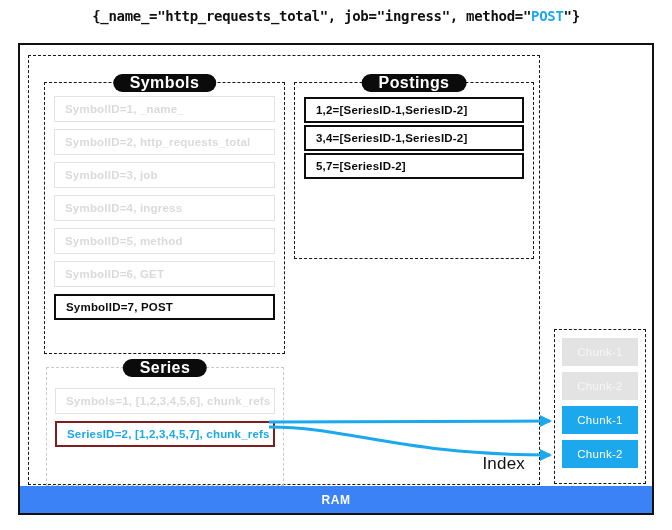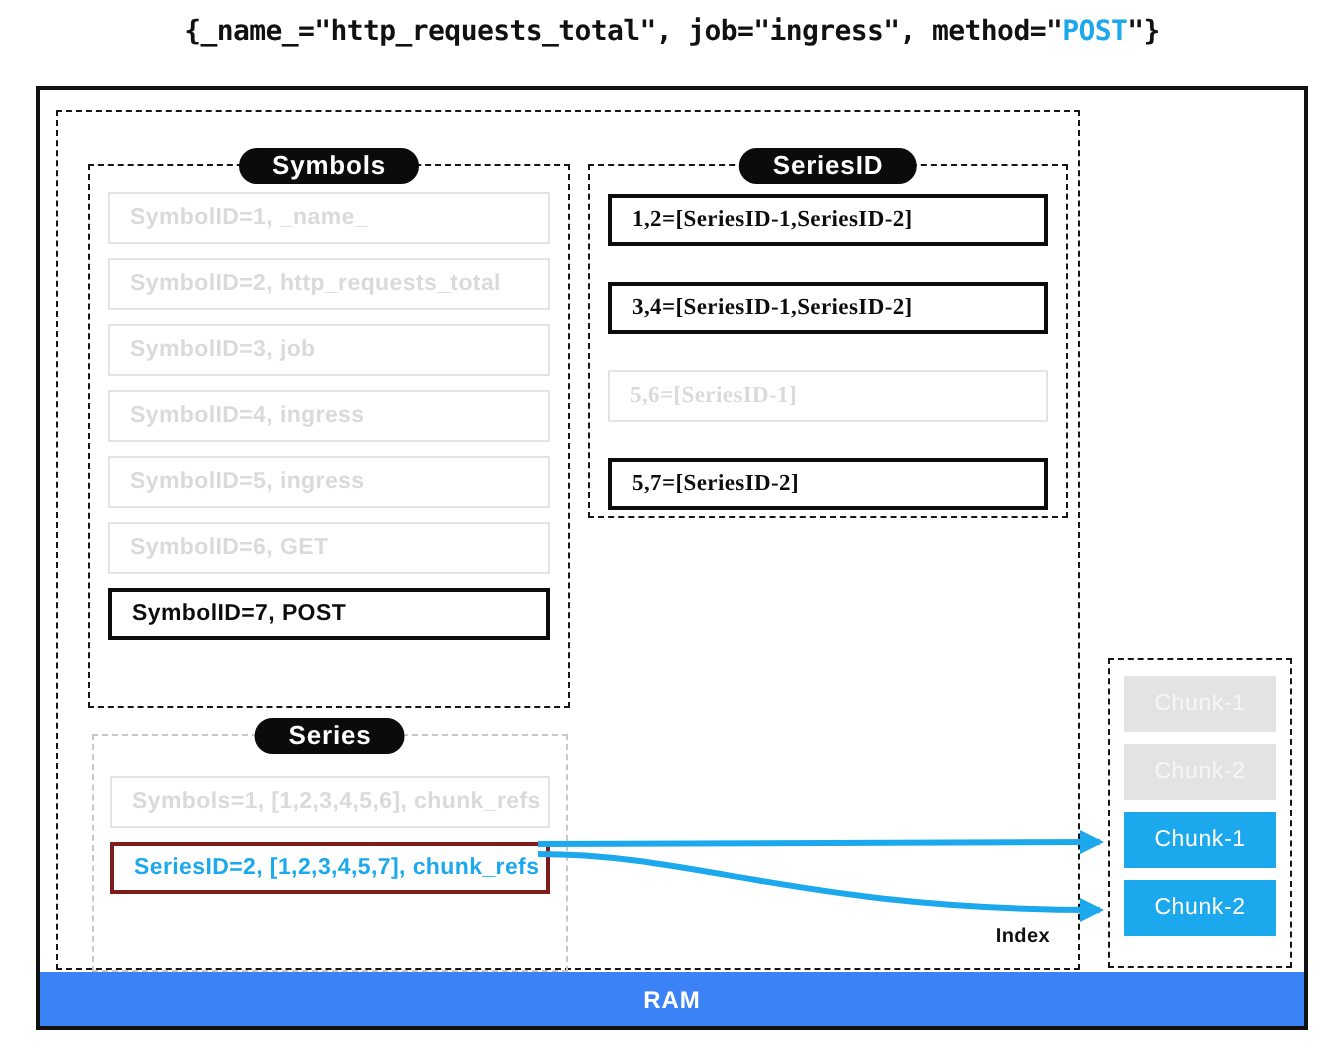--- a/index.html
+++ b/index.html
@@ -20,38 +20,38 @@
     border:2px solid #111; background:#fff;
   }
 
   
   .index-box {
     position:absolute; left:8px; top:10px; width:512px; height:430px;
     border:1.6px dashed #161616;
   }
   .index-label {
     position:absolute; right:14px; bottom:10px;
-    font-size:10px; font-weight:bold; color:#111; letter-spacing:0.2px;text-align:center;
+    font-size:17px; font-weight:normal; color:#111; letter-spacing:0.2px;text-align:center;
   }
 
   
   .section { position:absolute; border:1.6px dashed #161616; background:transparent; }
   .symbols-box  { left:15px;  top:26px;  width:241px; height:272px; }
   .postings-box { left:265px; top:26px;  width:240px; height:177px; }
   .series-box   { left:17px;  top:311px; width:238px; height:119px; border-color:#c8c8c8; }
 
   .pill {
     position:absolute; top:-9px; left:50%; transform:translateX(-50%);
     background:#0b0b0b; color:#fff; border-radius:10px;
-    font-size:13px; font-weight:bold; letter-spacing:0.4px;
+    font-size:16px; font-weight:bold; letter-spacing:0.4px;
     padding:2px 17px; white-space:nowrap; line-height:14px;
   }
 
   .rows { display:flex; flex-direction:column; gap:7px; padding:13px 9px 0 9px;justify-content:center; }
-  .postings-box .rows { gap:18px; padding-top:14px;font-family:Liberation Serif, serif; }
+  .postings-box .rows { gap:2px; padding-top:14px; }
   .series-box .rows { gap:7px; padding-top:20px; padding-left:8px; padding-right:8px; }
 
   .row {
     height:26px; display:flex; align-items:center; padding-left:10px;
     background:#fff; border:1px solid #e3e3e3;
     font-size:11.5px; font-weight:bold; letter-spacing:0.2px;
     color:#dadada; white-space:nowrap; overflow:hidden;
   }
   .row.active    { border:2px solid #0c0c0c; color:#0c0c0c; }
   .row.highlight { border:2px solid #7f1d1d; color:#1CA8EC; }
@@ -94,32 +94,31 @@
     <div class="index-box">
       <div class="index-label">Index</div>
 
       <div class="section symbols-box">
         <div class="pill">Symbols</div>
         <div class="rows">
           <div class="row dim">SymbolID=1, _name_</div>
           <div class="row dim">SymbolID=2, http_requests_total</div>
           <div class="row dim">SymbolID=3, job</div>
           <div class="row dim">SymbolID=4, ingress</div>
-          <div class="row dim">SymbolID=5, ingress</div>
+          <div class="row dim">SymbolID=5, method</div>
           <div class="row dim">SymbolID=6, GET</div>
           <div class="row active">SymbolID=7, POST</div>
         </div>
       </div>
 
       <div class="section postings-box">
-        <div class="pill">SeriesID</div>
+        <div class="pill">Postings</div>
         <div class="rows">
           <div class="row active">1,2=[SeriesID-1,SeriesID-2]</div>
           <div class="row active">3,4=[SeriesID-1,SeriesID-2]</div>
-          <div class="row dim">5,6=[SeriesID-1]</div>
           <div class="row active">5,7=[SeriesID-2]</div>
         </div>
       </div>
 
       <div class="section series-box">
         <div class="pill">Series</div>
         <div class="rows">
           <div class="row dim">Symbols=1, [1,2,3,4,5,6], chunk_refs</div>
           <div class="row highlight">SeriesID=2, [1,2,3,4,5,7], chunk_refs</div>
         </div>

